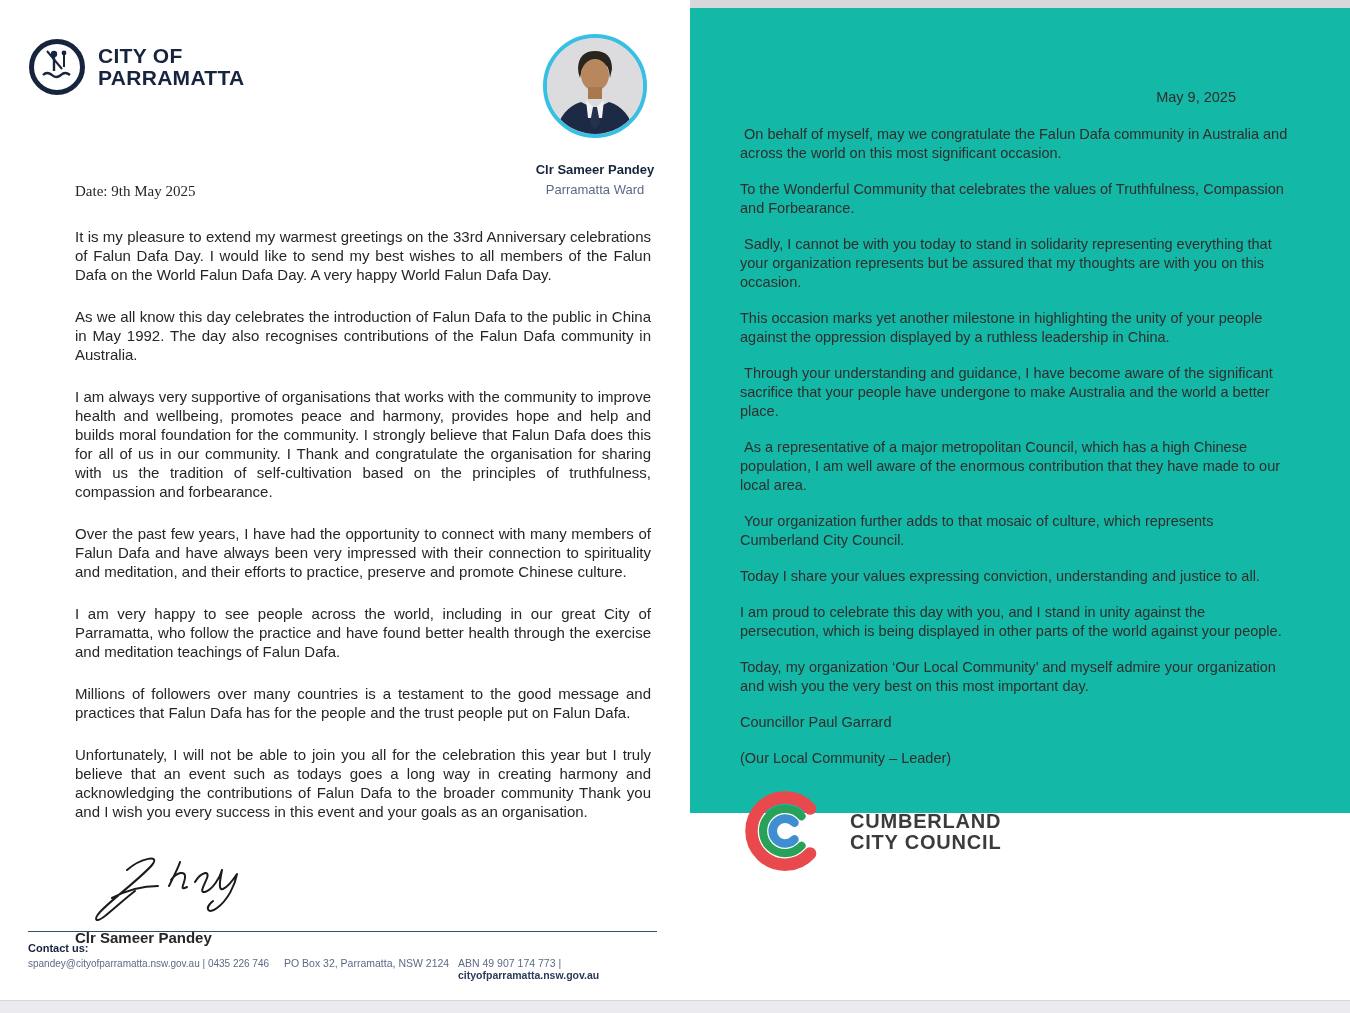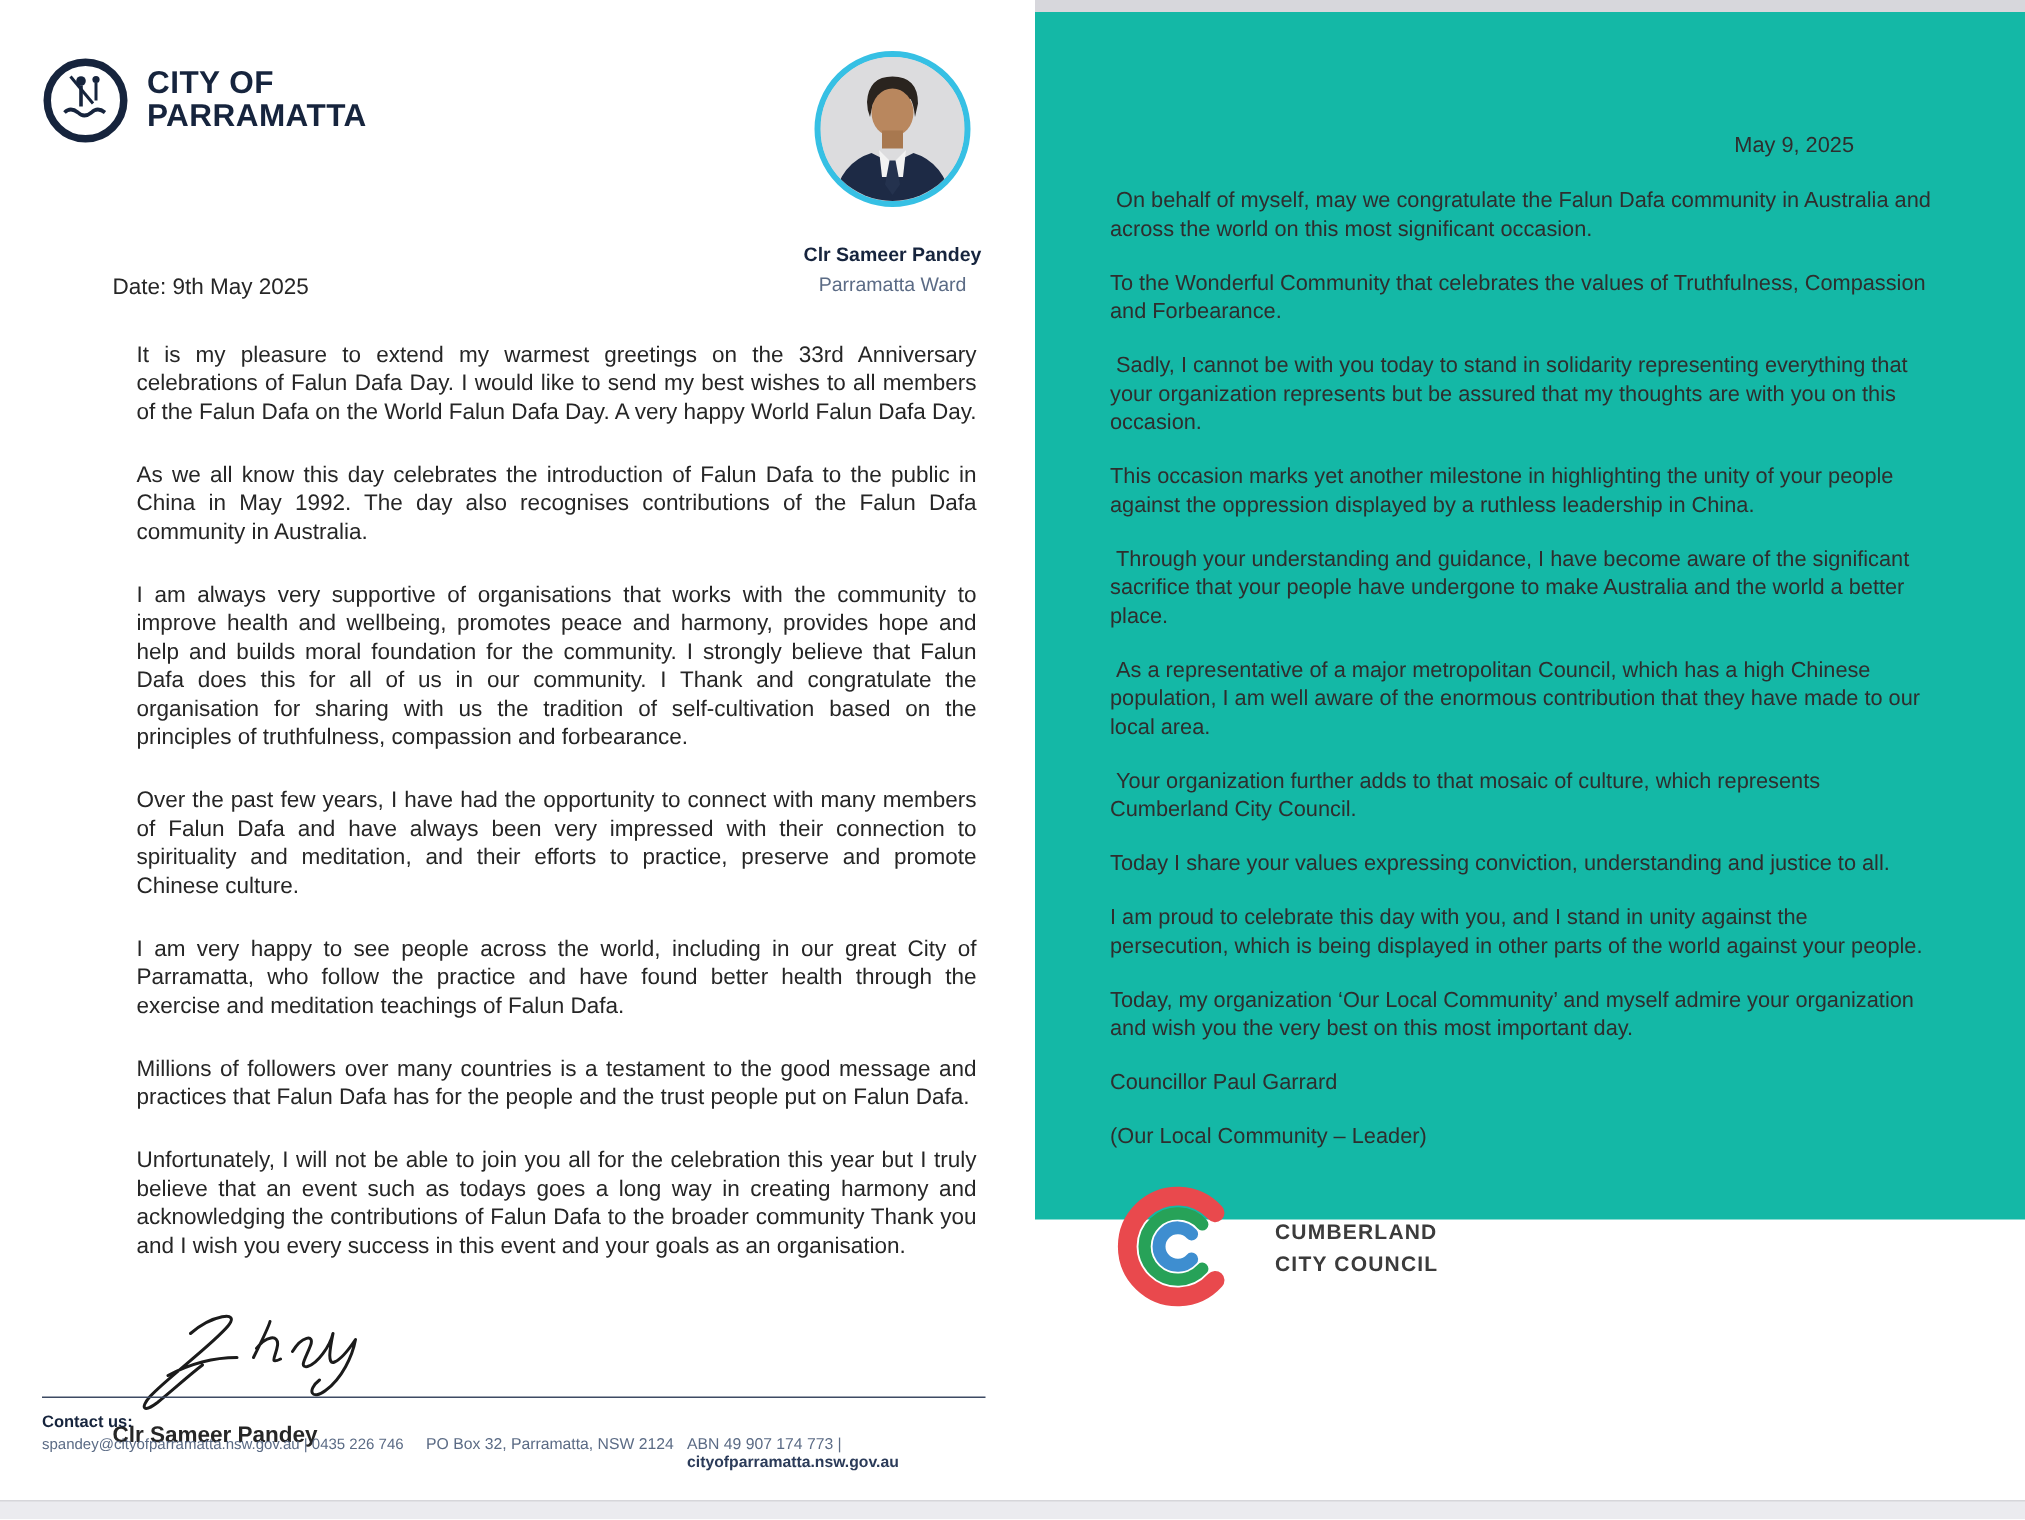--- a/index.html
+++ b/index.html
@@ -17,22 +17,22 @@
   .pc-wordmark { color:#16243d; font-weight:bold; font-size:21px; line-height:22px; letter-spacing:0.3px; }
   .headshot-wrap { position:absolute; left:543px; top:34px; width:96px; height:96px; border:4px solid #36c0e4;
                    border-radius:50%; overflow:hidden; background:#dcdcde; }
   .headshot-wrap svg { display:block; }
   .headshot-caption { position:absolute; left:495px; top:162px; width:200px; text-align:center; }
   .cap-name { font-size:13px; font-weight:bold; color:#16243d; }
   .cap-ward { font-size:13px; color:#5b6b85; margin-top:5px; }
 
   
   .left-body { position:absolute; left:75px; top:182px; width:576px; font-size:15px; line-height:19px; color:#262626; }
-  .date-line { margin:0 0 26px 0; }
-  .left-body p { margin:0 0 23px 16px; text-align:justify; }
+  .date-line { margin:0 0 26px 0;font-family:Liberation Serif, serif; }
+  .left-body p { margin:0 0 23px 0; text-align:justify; }
   .signature-svg { display:block; margin:0 0 6px 6px; }
   .closing { line-height:20px; }
   .signatory { font-weight:bold; line-height:20px; }
 
   
   .footer-rule { position:absolute; left:28px; top:931px; width:629px; border-top:1.5px solid #3d4a63; }
   .f1 { position:absolute; left:28px; top:942px; }
   .f-label { font-size:11px; font-weight:bold; color:#16243d; }
   .f-sub { font-size:10px; color:#5b6b85; margin-top:4px; }
   .f2 { position:absolute; left:284px; top:957px; font-size:10.5px; color:#5b6b85; }
@@ -40,21 +40,21 @@
   .f3 b { color:#2b3b59; }
 
   
   .right-body { position:absolute; left:50px; top:88px; width:548px; font-size:14.5px; line-height:19px; color:#2e2e2e; }
   .r-date { text-align:right; padding-right:52px; margin:0 0 18px 0; }
   .right-body p { margin:0 0 17px 0; white-space:pre-wrap; }
   .r-signatory, .r-role { margin:0 0 17px 0; }
 
   
   .cumberland-logo { display:flex; align-items:center; gap:14px; margin-top:10px; }
-  .cc-text { color:#3b3b3b; font-weight:600; font-size:14px; line-height:21px; letter-spacing:0.8px; }
+  .cc-text { color:#3b3b3b; font-weight:600; font-size:20px; line-height:21px; letter-spacing:0.8px; }
 </style>
 </head>
 <body>
 
 <div class="canvas">
 
   <div class="page-left">
 
     <div class="pc-logo">
       <svg width="58" height="58" viewBox="0 0 58 58">

